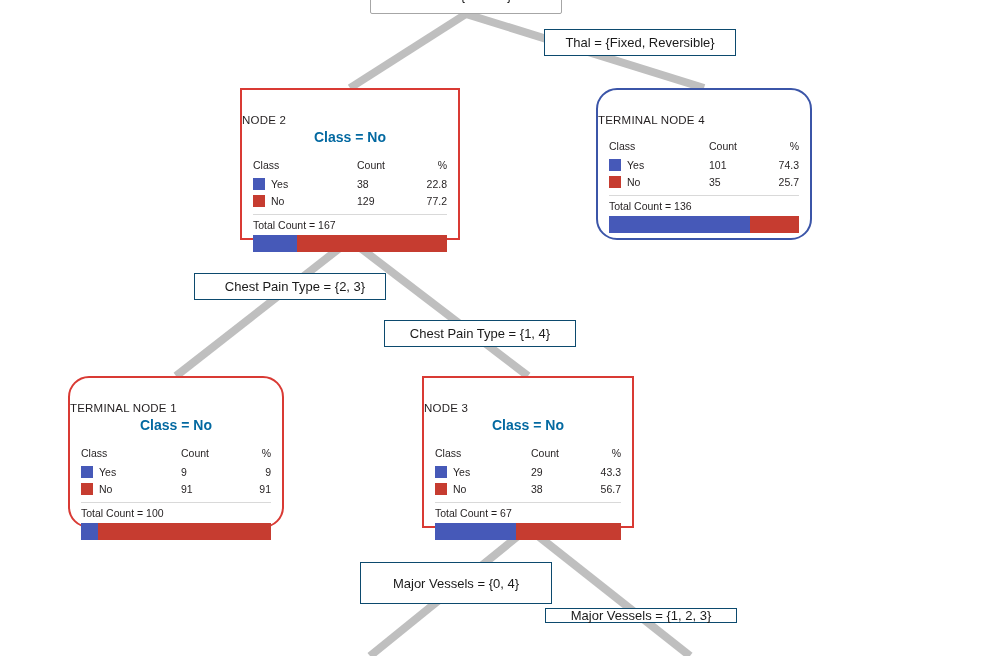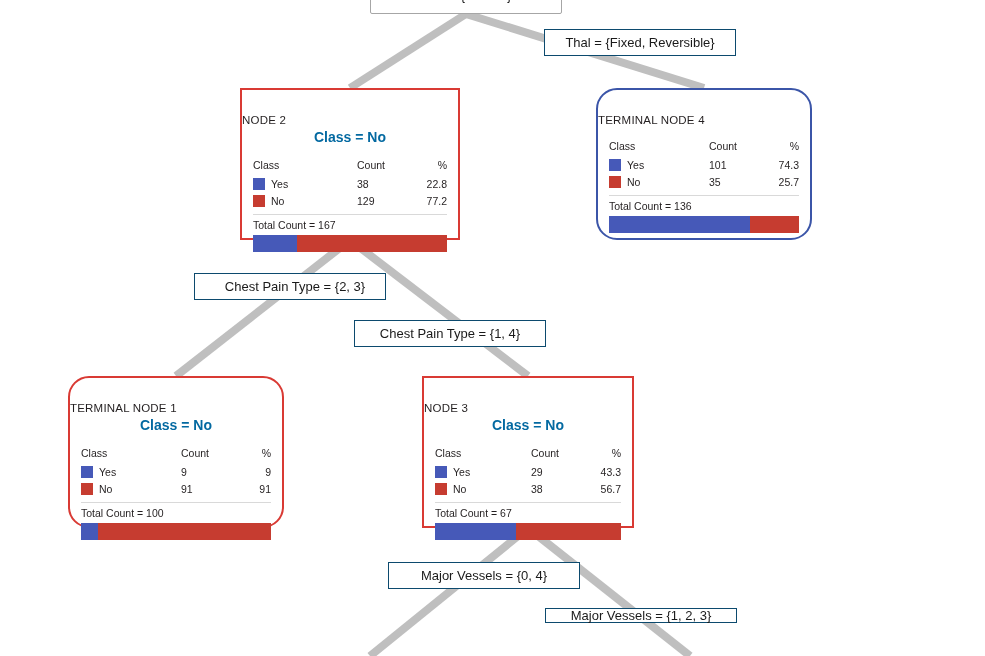--- a/index.html
+++ b/index.html
@@ -285,25 +285,25 @@
   </div>
 
   <div class="elabel" style="left:544px; top:29px; width:192px; height:27px;">
     <span>Thal = {Fixed, Reversible}</span>
   </div>
 
   <div class="elabel" style="left:194px; top:273px; width:192px; height:27px;padding-left:20px;">
     <span>Chest Pain Type = {2, 3}</span>
   </div>
 
-  <div class="elabel" style="left:354px; top:320px; width:192px; height:27px;">
+  <div class="elabel" style="left:384px; top:320px; width:192px; height:27px;">
     <span>Chest Pain Type = {1, 4}</span>
   </div>
 
-  <div class="elabel" style="left:388px; top:562px; width:192px; height:27px;justify-content:center;">
+  <div class="elabel" style="left:360px; top:562px; width:192px; height:42px;justify-content:center;">
     <span>Major Vessels = {0, 4}</span>
   </div>
 
   <div class="elabel" style="left:545px; top:608px; width:192px; height:15px;">
     <span>Major Vessels = {1, 2, 3}</span>
   </div>
 
 </div>
 
 </body></html>

